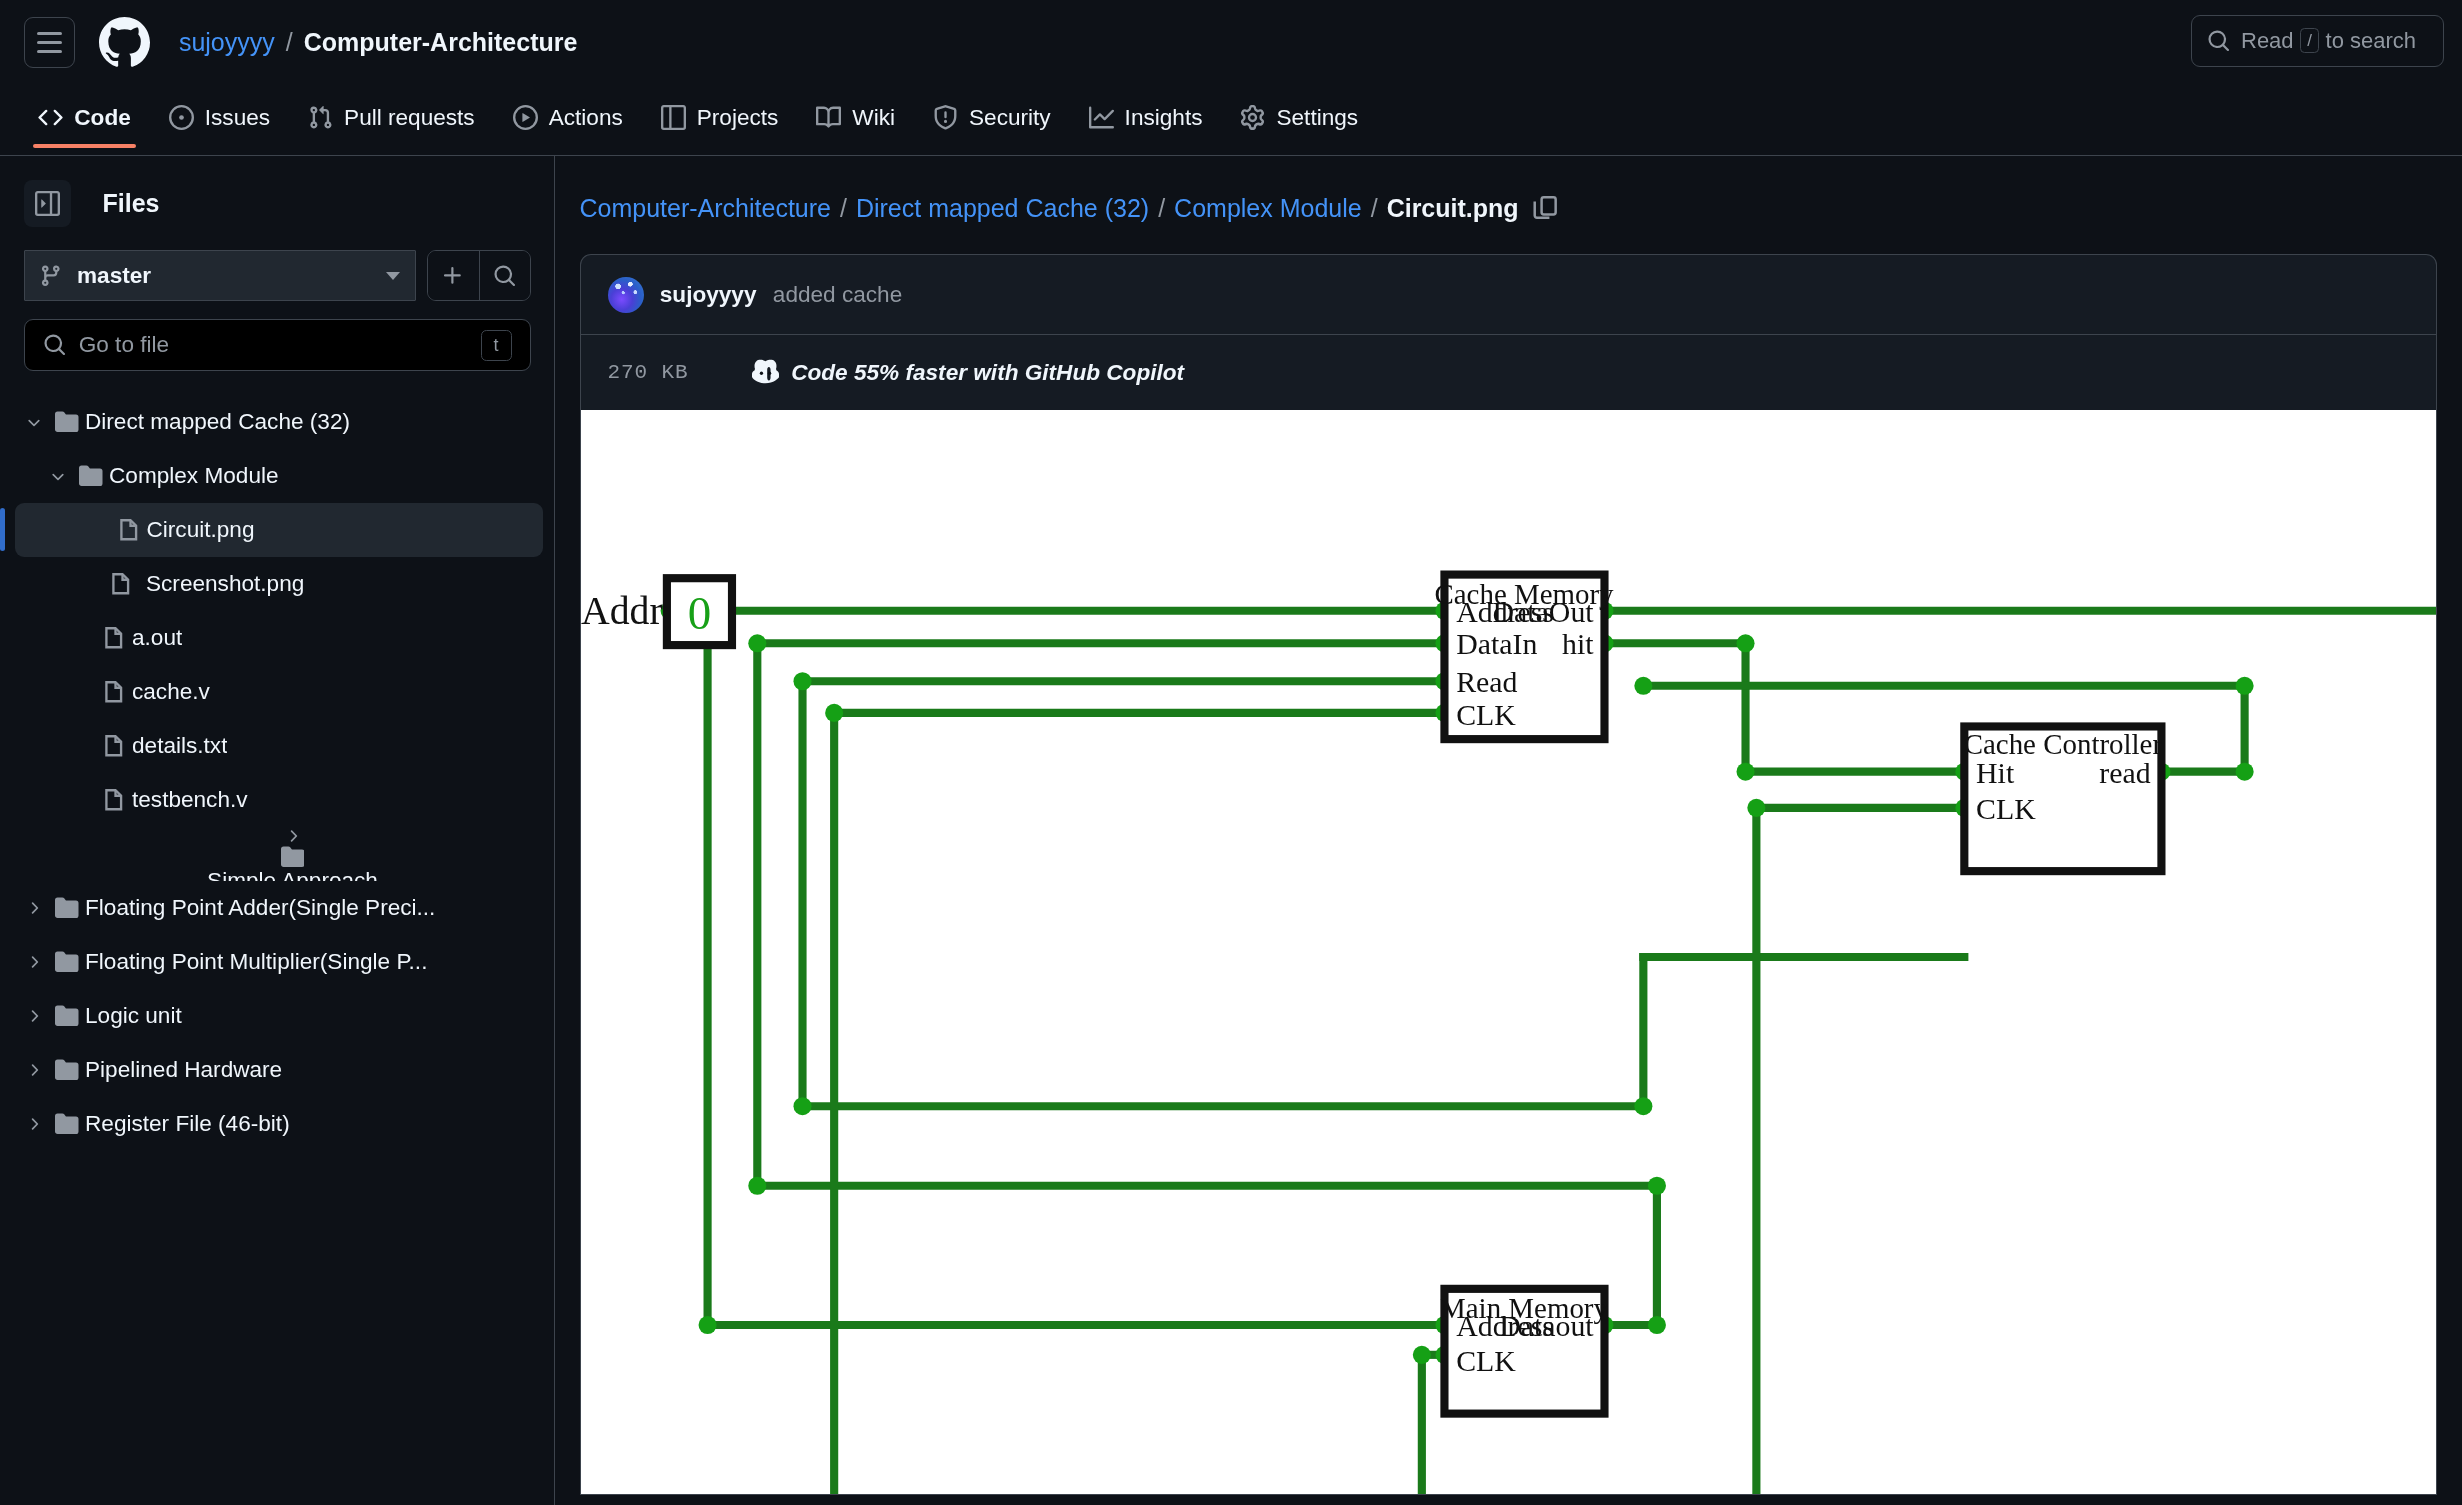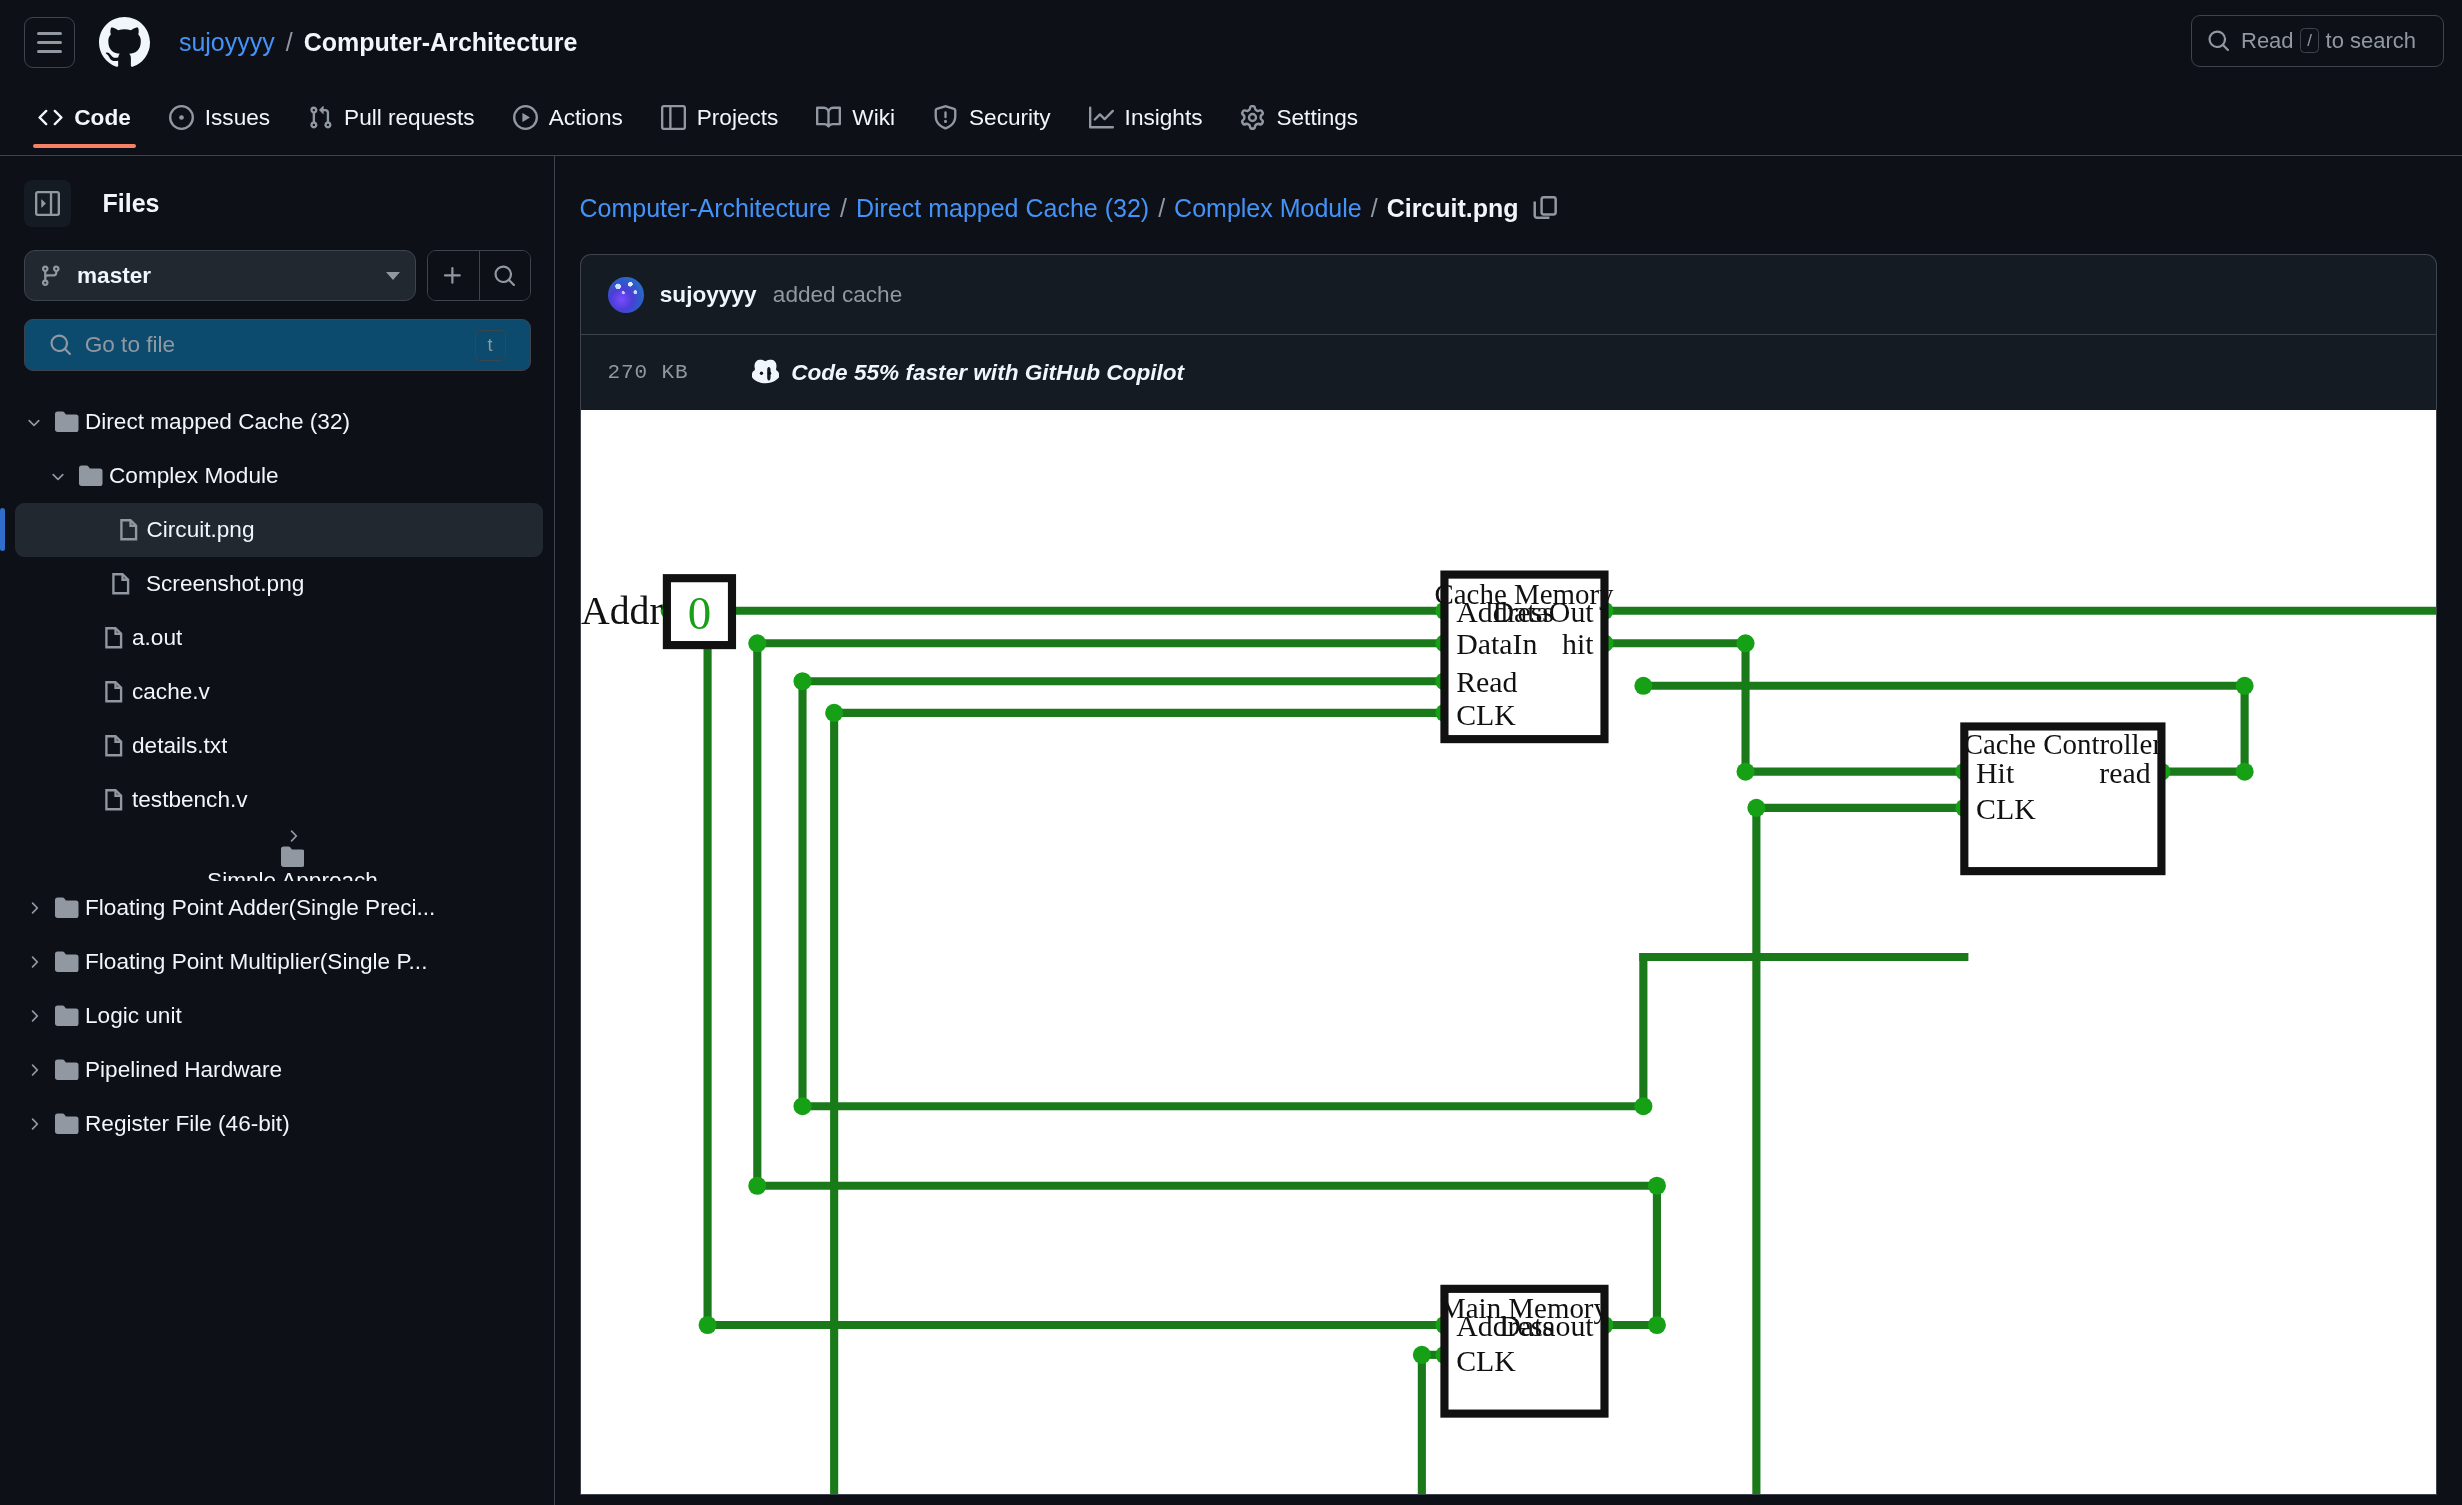--- a/index.html
+++ b/index.html
@@ -77,35 +77,35 @@
   .files-header { display: flex; align-items: center; padding: 23.5px 0 0 23.5px; gap: 32px; }
   .files-toggle {
     width: 47px; height: 47px; border-radius: 8.1px; background: #151b23;
     display: flex; align-items: center; justify-content: center; cursor: pointer;
   }
   .files-toggle svg { width: 25px; height: 25px; fill: #9198a1; }
   .files-title { font-size: 25px; font-weight: bold; color: #f0f6fc; }
 
   .branch-row { display: flex; align-items: center; padding: 23.5px 23.5px 0 23.5px; gap: 11px; }
   .branch-select {
-    flex: 1; height: 51px; background: #212830; border: 0.9px solid #3d444d; border-radius: 11px;
+    flex: 1; height: 51px; background: #212830; border: 0.9px solid #3d444d; border-radius: 1px;
     display: flex; align-items: center; padding: 0 14.5px; gap: 14.5px; cursor: pointer;
   }
   .branch-select .bicon svg { width: 23.5px; height: 23.5px; fill: #9198a1; display:block; }
   .branch-name { flex: 1; font-size: 22.6px; font-weight: bold; color: #f0f6fc; }
   .caret { width: 0; height: 0; border-left: 7.2px solid transparent; border-right: 7.2px solid transparent; border-top: 8.1px solid #9198a1; }
   .icon-group { display: flex; height: 51px; border: 0.9px solid #3d444d; border-radius: 9px; overflow: hidden; }
   .icon-btn { width: 51px; height: 49px; display:flex; align-items:center; justify-content:center; background:#0d1117; cursor: pointer; }
   .icon-btn + .icon-btn { border-left: 0.9px solid #3d444d; }
   .icon-btn svg { width: 23.5px; height: 23.5px; fill: #9198a1; }
 
   .gotofile {
     margin: 18px 23.5px 0 23.5px; height: 52px;
-    border: 0.9px solid #3d444d; border-radius: 9px; background: #0c4a6e;
-    display: flex; align-items: center; padding: 0 24px; gap: 12.7px; cursor: text;
+    border: 0.9px solid #3d444d; border-radius: 9px; background: #000000;
+    display: flex; align-items: center; padding: 0 18px; gap: 12.7px; cursor: text;
   }
   .gotofile .gicon svg { width: 23.5px; height: 23.5px; fill: #9198a1; display:block; }
   .gotofile-ph { flex: 1; font-size: 22.6px; color: #9198a1; }
   .tkey { border: 0.9px solid #3d444d; border-radius: 5.4px; width: 31px; height: 31px;
           display:flex; align-items:center; justify-content:center; font-size:18px; color:#9198a1; }
 
   .tree { margin-top: 23.5px; }
   .tree-row {
     display: flex; align-items: center; height: 54px; cursor: pointer; position: relative;
     padding-right: 11px;

